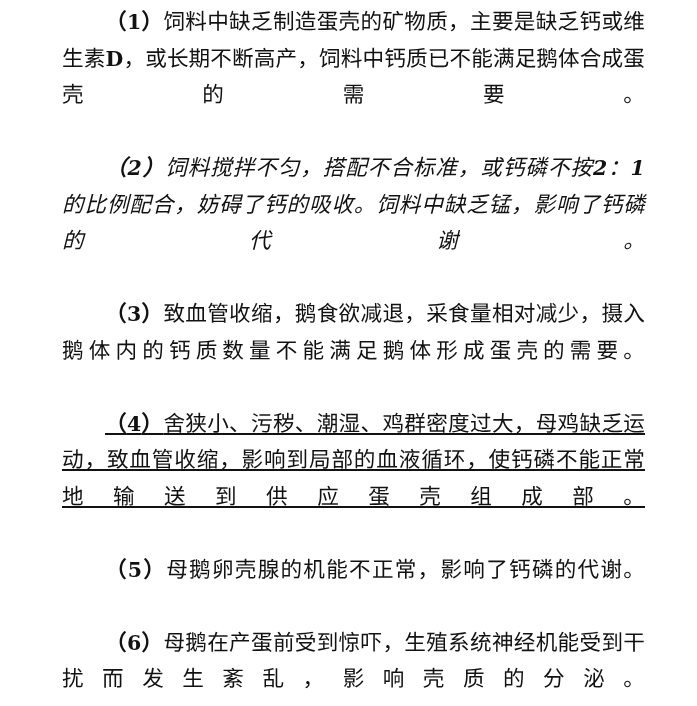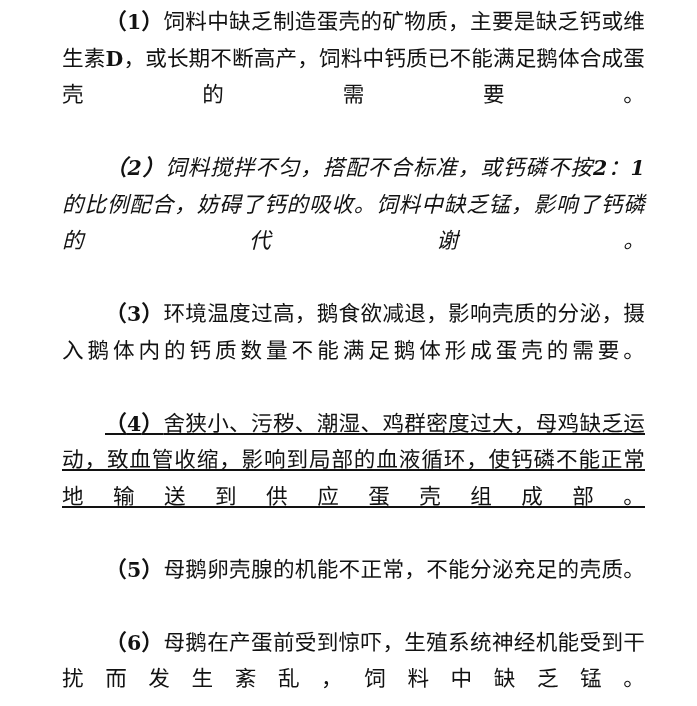--- a/index.html
+++ b/index.html
@@ -55,22 +55,22 @@
 </head>
 <body style="background: rgb(255, 255, 255);">
 
 <div id="page" style="background: rgb(255, 255, 255);">
   <div class="doc-body">
 
     <p class="para" style="color: rgb(18, 18, 18);"><span class="num">（<span class="latin">1</span>）</span><span>饲料中缺乏制造蛋壳的矿物质，主要是缺乏钙或维生素<span class="latin">D</span>，或长期不断高产，饲料中钙质已不能满足鹅体合成蛋壳的需要。</span></p>
 
     <p class="para" style="color: rgb(18, 18, 18); font-style: italic;"><span class="num">（<span class="latin">2</span>）</span><span>饲料搅拌不匀，搭配不合标准，或钙磷不按<span class="latin">2</span>：<span class="latin">1</span>的比例配合，妨碍了钙的吸收。饲料中缺乏锰，影响了钙磷的代谢。</span></p>
 
-    <p class="para" style="color: rgb(18, 18, 18);"><span class="num">（<span class="latin">3</span>）</span><span>环境温度过高，鹅食欲减退，影响壳质的分泌，摄入鹅体内的钙质数量不能满足鹅体形成蛋壳的需要。</span></p>
+    <p class="para" style="color: rgb(18, 18, 18);"><span class="num">（<span class="latin">3</span>）</span><span>致血管收缩，鹅食欲减退，采食量相对减少，摄入鹅体内的钙质数量不能满足鹅体形成蛋壳的需要。</span></p>
 
     <p class="para" style="color: rgb(18, 18, 18); text-decoration: underline;"><span class="num">（<span class="latin">4</span>）</span><span>舍狭小、污秽、潮湿、鸡群密度过大，母鸡缺乏运动，致血管收缩，影响到局部的血液循环，使钙磷不能正常地输送到供应蛋壳组成部。</span></p>
 
-    <p class="para" style="color: rgb(18, 18, 18);"><span class="num">（<span class="latin">5</span>）</span><span>母鹅卵壳腺的机能不正常，不能分泌充足的壳质。</span></p>
+    <p class="para" style="color: rgb(18, 18, 18);"><span class="num">（<span class="latin">5</span>）</span><span>母鹅卵壳腺的机能不正常，影响了钙磷的代谢。</span></p>
 
-    <p class="para" style="color: rgb(18, 18, 18);"><span class="num">（<span class="latin">6</span>）</span><span>母鹅在产蛋前受到惊吓，生殖系统神经机能受到干扰而发生紊乱，饲料中缺乏锰。</span></p>
+    <p class="para" style="color: rgb(18, 18, 18);"><span class="num">（<span class="latin">6</span>）</span><span>母鹅在产蛋前受到惊吓，生殖系统神经机能受到干扰而发生紊乱，影响壳质的分泌。</span></p>
 
   </div>
 </div>
 
 </body></html>

